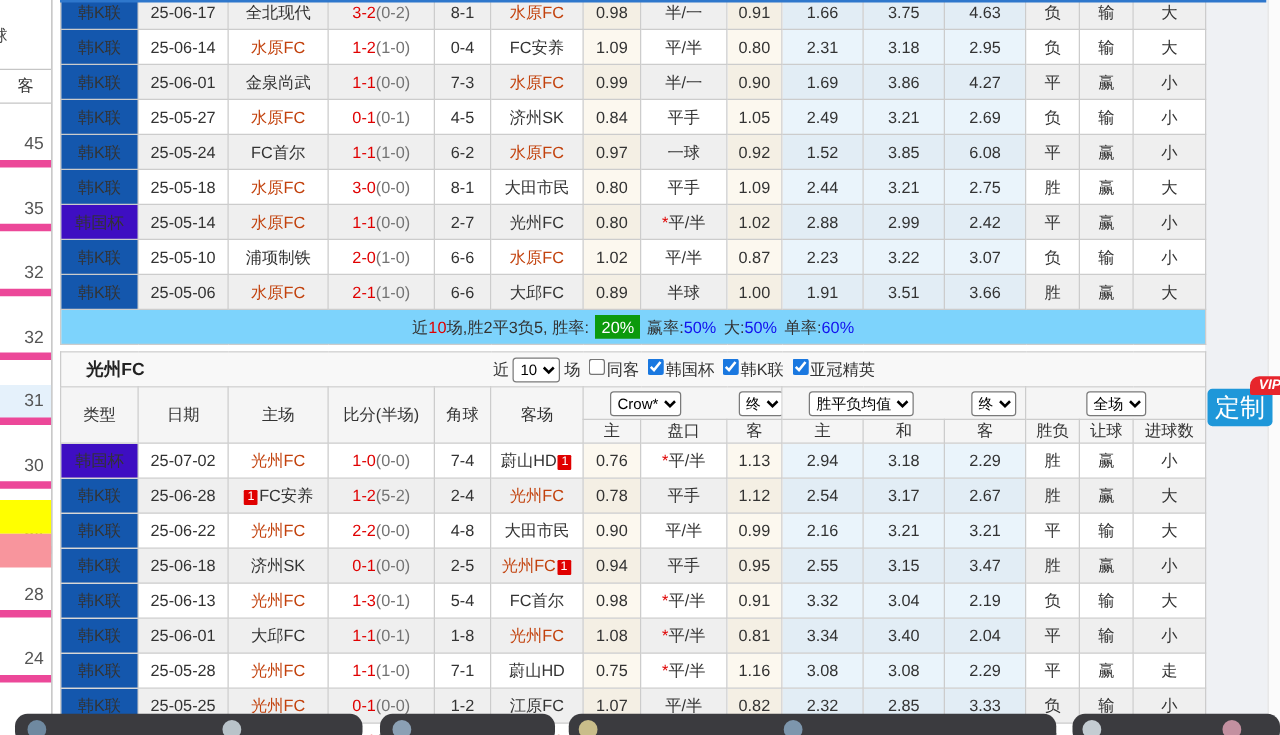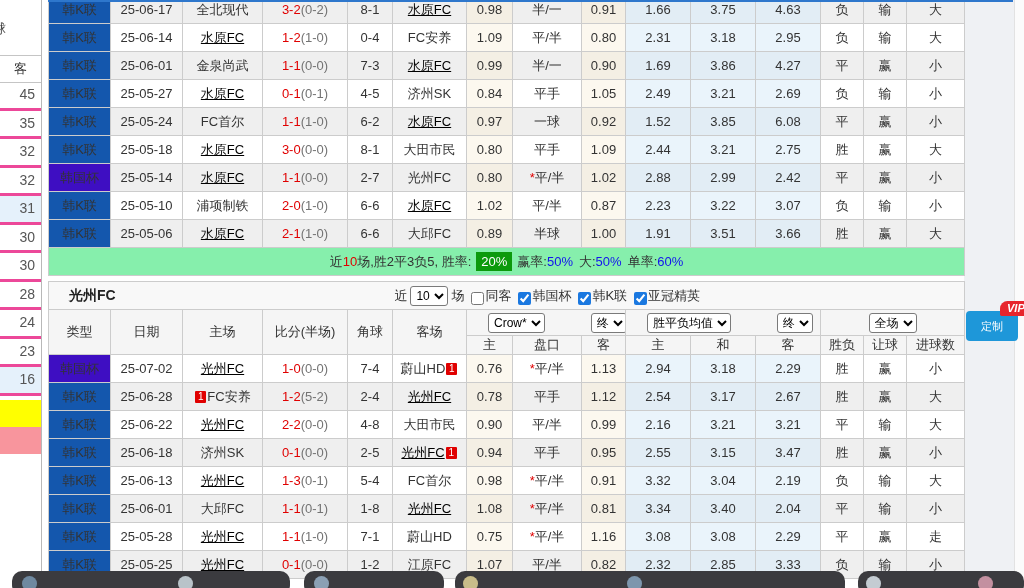--- a/index.html
+++ b/index.html
@@ -11,69 +11,69 @@
   .right-bg{position:absolute;left:964px;top:0;width:60px;height:588px;background:#eff1f4;}
   .scroll-strip{position:absolute;left:1014px;top:0;width:10px;height:588px;background:#fbfbfb;border-left:1px solid #e2e2e2;}
   .top-line{position:absolute;left:48px;top:0;width:965px;height:2px;background:#2e77cc;z-index:6;}
 
   
   .left-panel{position:absolute;left:0;top:0;width:41px;height:588px;background:#fff;border-right:1px solid #b8b8b8;overflow:hidden;}
   .frag{position:absolute;left:-7px;top:20px;font-size:13px;color:#444;}
   .guest-box{position:absolute;left:0;top:55px;width:41px;height:26px;line-height:26px;text-align:center;
     border-top:1px solid #c5c5c5;border-bottom:1px solid #c5c5c5;font-size:13px;color:#333;background:#fff;}
   .left-rows{position:absolute;left:0;top:82px;width:41px;}
-  .lrow{height:25.5px;line-height:25.5px;text-align:right;padding-right:6px;font-size:14px;color:#555;border-bottom:3px solid #ec4899;}
+  .lrow{height:25.5px;line-height:25.5px;text-align:right;padding-right:6px;font-size:14px;color:#555;border-bottom:6px solid #ec4899;margin-top:20px;}
   .lrow.hl{background:#e5f1fb;}
   .yellow-cell{position:absolute;left:0;top:400px;width:41px;height:27px;background:#ffff00;}
   .pink-cell{position:absolute;left:0;top:427px;width:41px;height:27px;background:#f8959d;}
 
   
   table.grid{position:absolute;border-collapse:collapse;table-layout:fixed;width:916px;}
   .top-table{left:48px;top:-5px;}
   .bottom-table{left:48px;top:281px;}
   table.grid td{border:1px solid #ccc;height:27px;padding:0;text-align:center;vertical-align:middle;
     font-size:13px;color:#333;white-space:nowrap;overflow:hidden;}
   tr.rg td{background:#efefef;}
   tr.rw td{background:#fff;}
   td.lgc{background:#1457ad !important;color:#fff;font-size:12px;border:1px solid #fff;}
   td.lgc.cup{background:#3e0ec2 !important;}
   tr.rg td.odc{background:#f4efe4;} tr.rw td.odc{background:#fcf8ef;}
   tr.rg td.mnc{background:#e2edf5;} tr.rw td.mnc{background:#eaf4fb;}
-  .grn{color:#000000;text-decoration:underline;}
+  .grn{color:#c2410c;}
   .sc{color:#e00000;}
   .hf{color:#737373;}
   .star{color:#e00000;}
   .c-red{color:#d40000;} .c-green{color:#0e9a0e;} .c-blue{color:#2020d0;}
   i.bdg{display:inline-block;font-style:normal;background:#e00000;color:#fff;font-size:10px;line-height:12px;
     width:11px;height:12px;border-radius:1px;margin:0 1px;vertical-align:1px;}
 
   
-  td.sumr{background:#86efac;height:28px;font-size:13px;color:#222;}
+  td.sumr{background:#7dd3fc;height:28px;font-size:13px;color:#222;}
   .pct{background:#0c9a0c;color:#fff;padding:2px 5px;margin:0 5px;}
   .bval{color:#1212ee;}
   .rval{color:#e00000;}
   .slbl{margin-left:6px;}
 
   
   td.secthead{background:#f8f8f8;height:21px;border:1px solid #ccc;}
   .sect-flex{display:flex;align-items:center;justify-content:space-between;padding:0 10px 0 20px;}
   .sect-team{font-size:14px;font-weight:bold;color:#222;}
   .controls{display:flex;align-items:center;font-size:13px;color:#333;margin-right:254px;}
   .controls select{margin:0 3px;}
-  .controls label{display:flex;align-items:flex-end;}
+  .controls label{display:flex;align-items:flex-start;}
   .controls input[type=checkbox]{width:13px;height:13px;accent-color:#1a78e0;margin:0 1px 0 7px;}
   tr.hdr1 td{background:#f5f5f5;height:25px;font-size:13px;}
   tr.hdr2 td{background:#f5f5f5;height:18px;font-size:13px;}
   select{font-size:12px;height:20px;border:1px solid #7a7a7a;border-radius:3px;background:#fff;padding:0 1px;
     font-family:"Liberation Sans","DejaVu Sans",sans-serif;}
   td.selcell select{margin:0 21px;}
 
   
   .vip-btn{position:absolute;left:966px;top:311px;width:52px;height:30px;background:#1e97d9;color:#fff;
-    border:none;border-radius:4px;font-size:11px;cursor:pointer;z-index:7;font-family:inherit;}
+    border:none;border-radius:4px;font-size:20px;cursor:pointer;z-index:7;font-family:inherit;}
   .vip-badge{position:absolute;left:1000px;top:301px;background:#e7252c;color:#fff;font-size:11px;font-weight:bold;
     font-style:italic;padding:1px 7px 2px;border-radius:9px 9px 9px 2px;z-index:8;}
 
   
   .pill{position:absolute;top:571px;height:24px;background:#3b3b3f;border-radius:10px;z-index:10;}
   .circ{position:absolute;top:5px;width:15px;height:15px;border-radius:50%;}
 </style>
 </head>
 <body>
 

